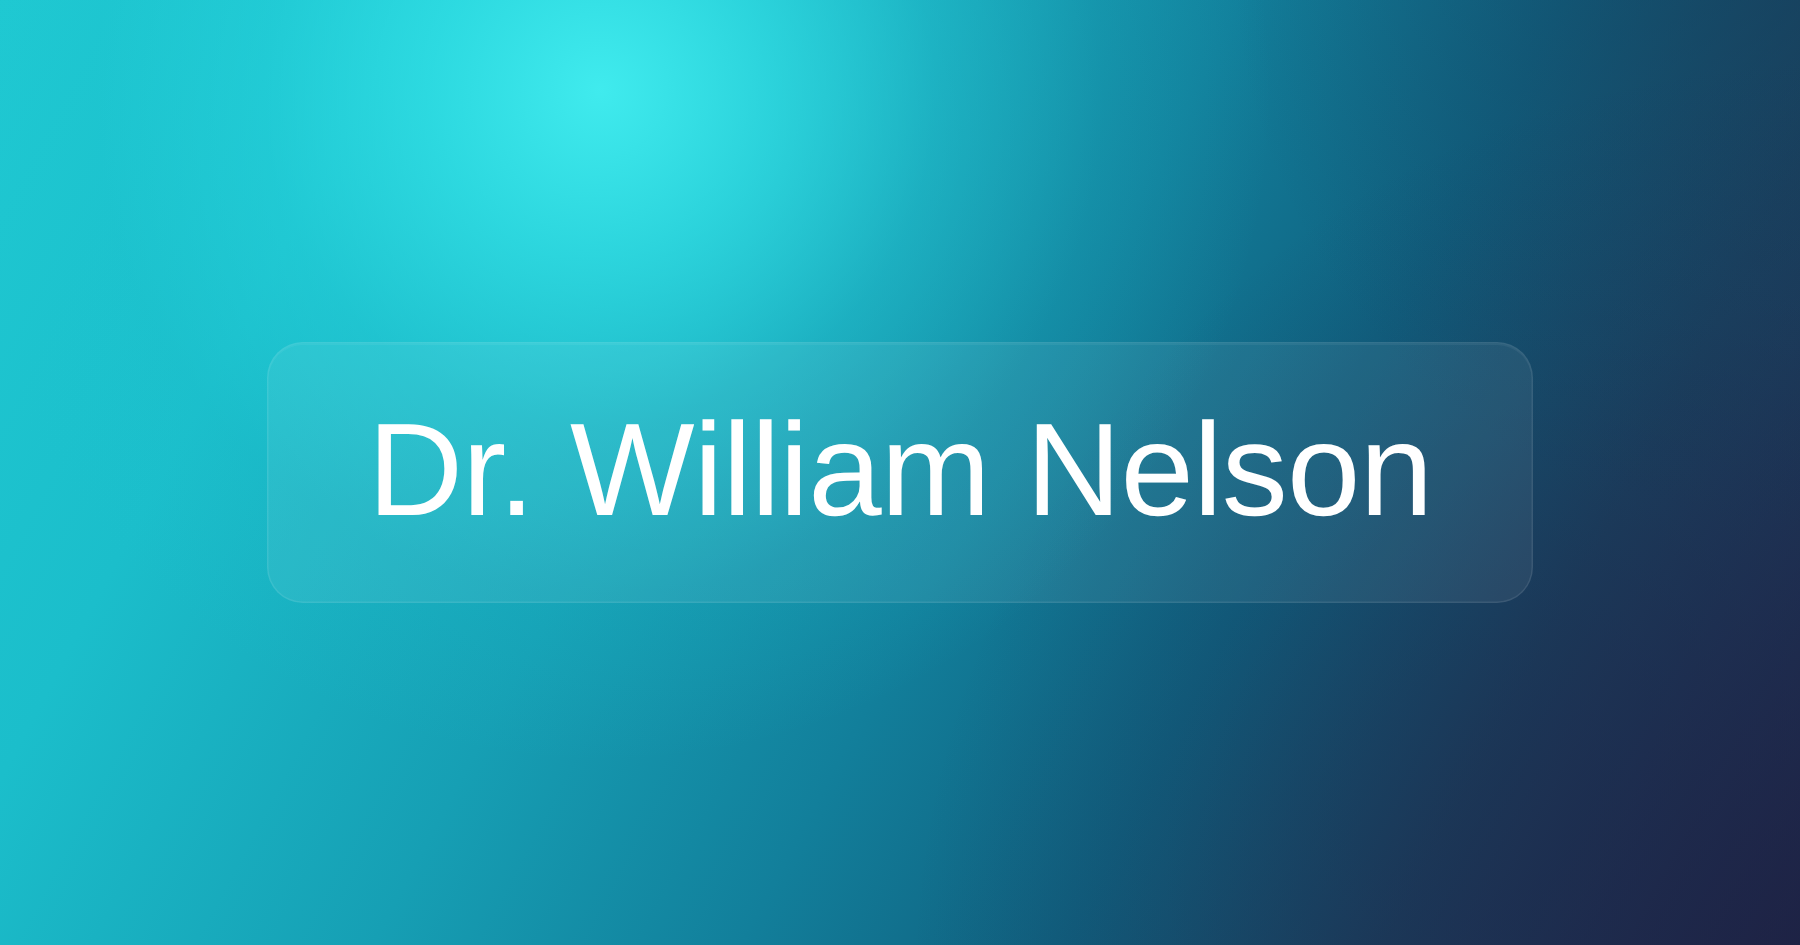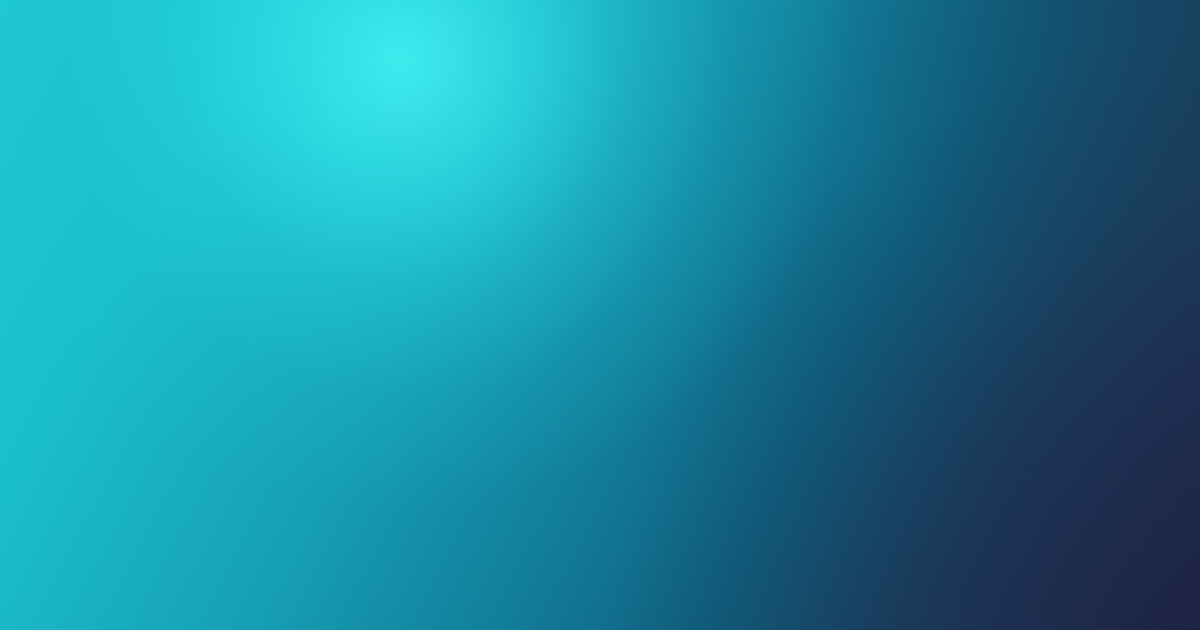--- a/index.html
+++ b/index.html
@@ -96,14 +96,17 @@
   }
 </style>
 </head>
 <body>
 
 <div class="banner">
 
   <div class="banner-glow"></div>
   <div class="banner-shade"></div>
 
+  <div class="name-card">
+    <span class="name-text">Dr. William Nelson</span>
+  </div>
 
 </div>
 
 </body></html>

